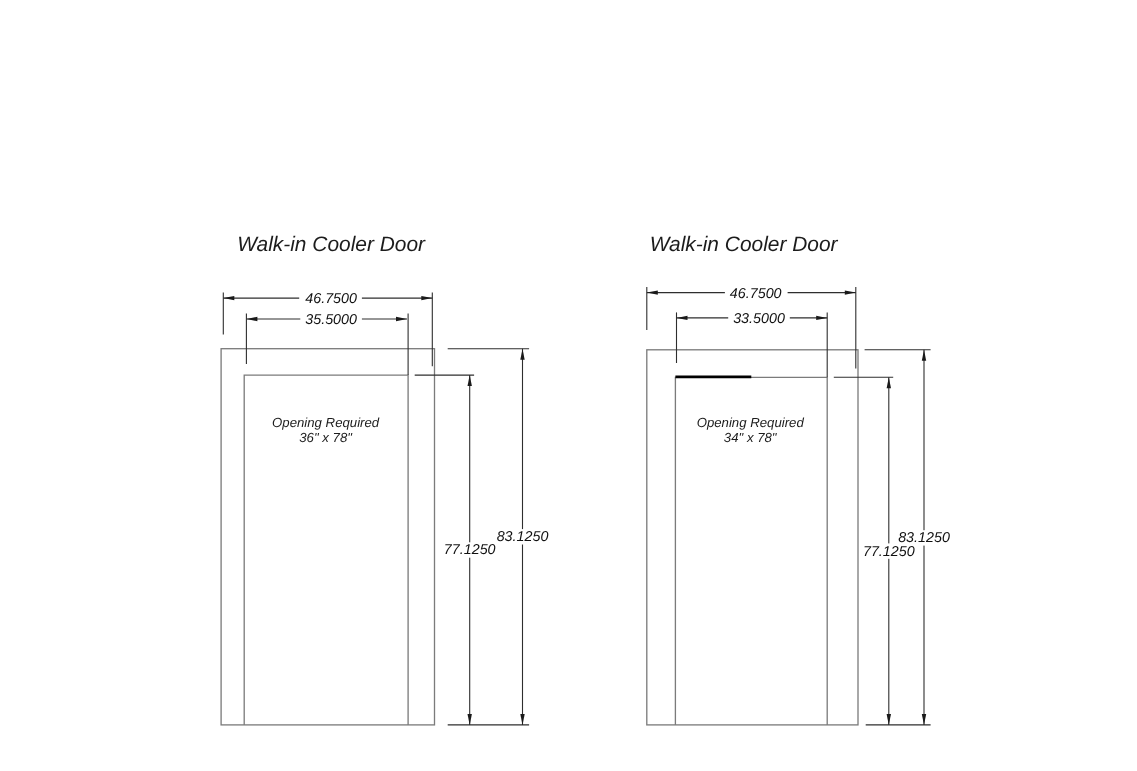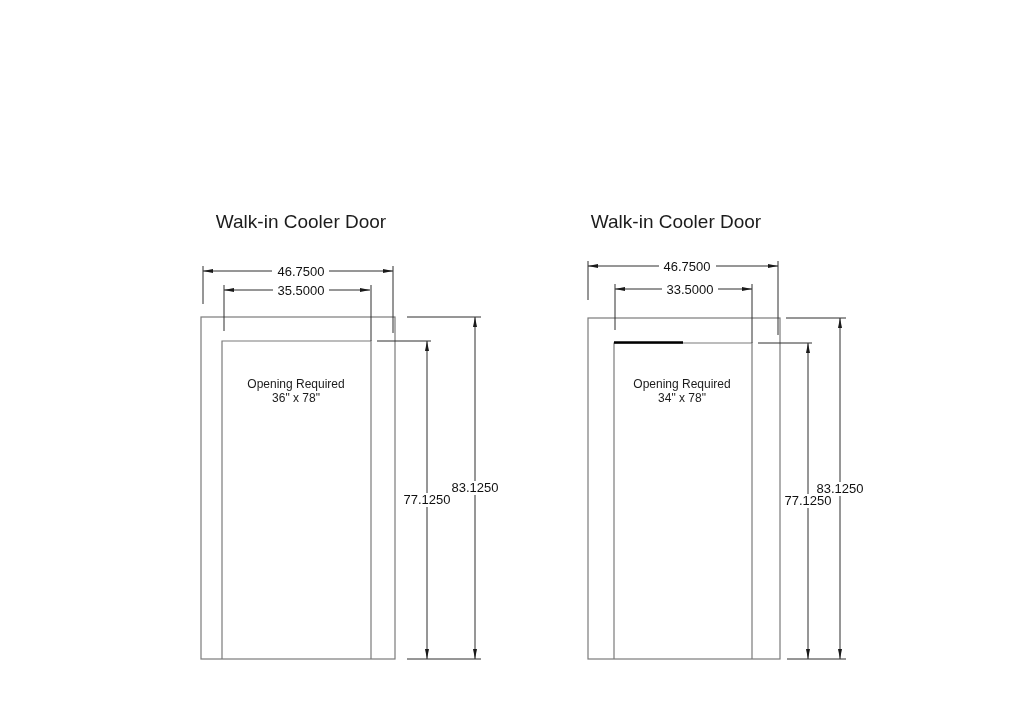--- a/index.html
+++ b/index.html
@@ -6,20 +6,21 @@
     margin: 0;
     padding: 0;
     background: #ffffff;
   }
   .page {
     position: relative;
     width: 1034px;
     height: 701px;
     background: #ffffff;
     overflow: hidden;
+    font-style: italic;
   }
   svg { display: block; }
   svg text {
     fill: #000000;
     font-family: "Liberation Sans", sans-serif;
   }
   .frame {
     stroke: #7b7b7b;
     stroke-width: 1.2;
     fill: none;

